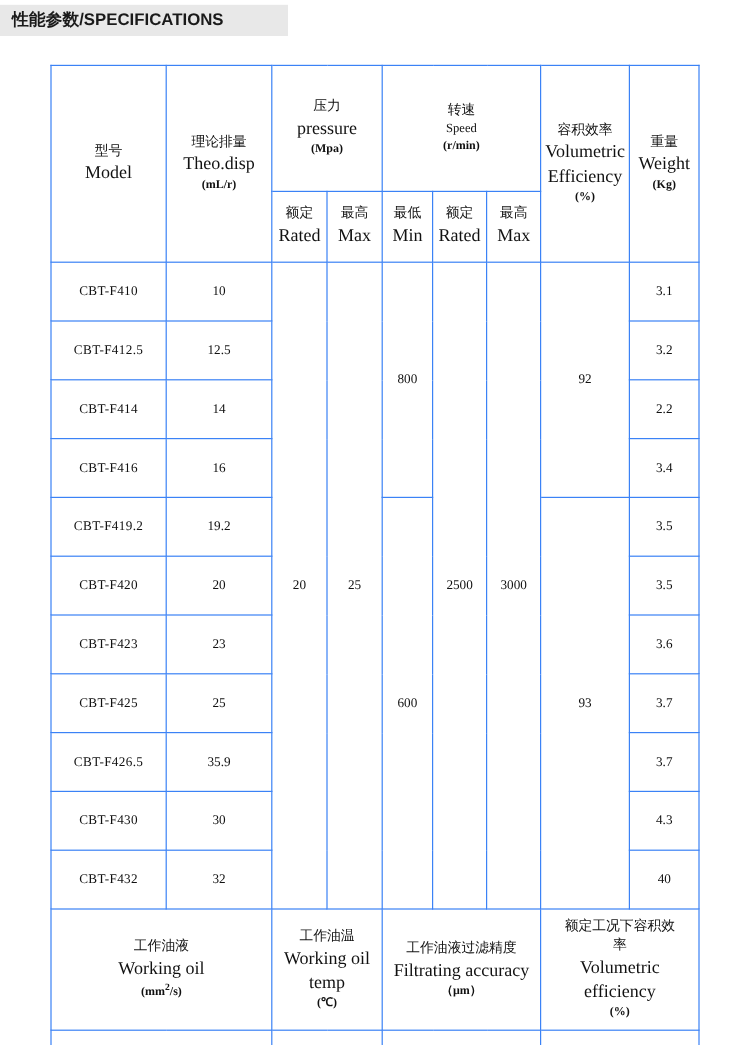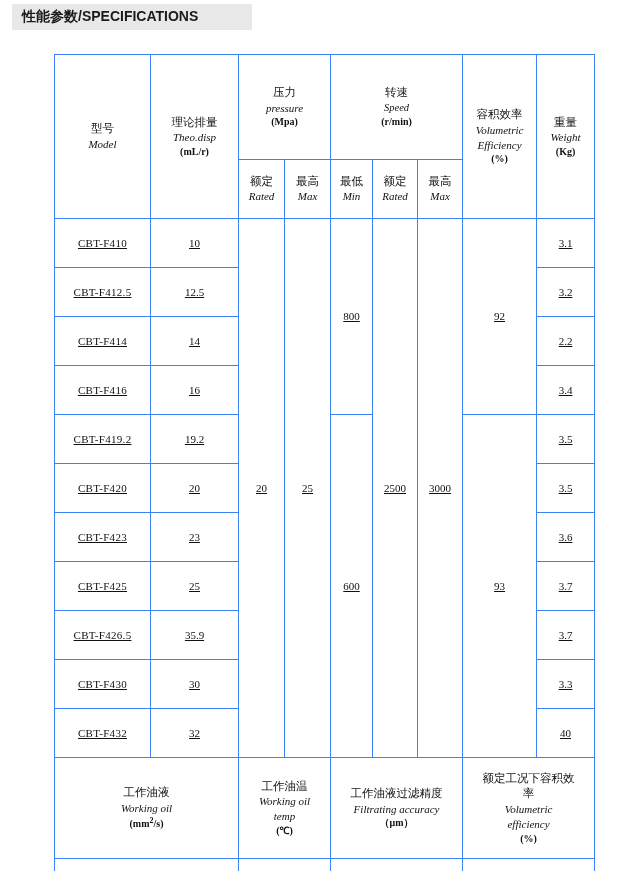--- a/index.html
+++ b/index.html
@@ -13,21 +13,20 @@
     font-family: "Liberation Serif", serif;
     color: #111111;
     position: relative;
     overflow: hidden;
   }
   .page {
     position: relative;
     width: 545px;
     height: 871px;
     box-sizing: border-box;
-    margin-left: 12px;
   }
   .title-bar {
     position: absolute;
     left: 0;
     top: 4px;
     width: 240px;
     height: 26px;
     background: #e8e8e8;
     display: flex;
     align-items: center;
@@ -59,46 +58,43 @@
     padding: 2px 1px;
     color: #111111;
   }
   .cn {
     font-family: "Liberation Sans", sans-serif;
     font-size: 11.5px;
     display: block;
   }
   .en {
     display: block;
-    font-size: 11px;
-    font-style: italic;
+    font-size: 15px;
   }
   .en-i {
     display: block;
     font-size: 10.5px;
-    font-style: italic;
   }
   .unit {
     display: block;
     font-size: 10px;
     font-weight: bold;
   }
   .hdr-main {
     height: 100px;
   }
   .hdr-sub {
     height: 54px;
   }
   .model-cell {
     font-size: 11.5px;
     letter-spacing: 0.3px;
   }
   .data-row td {
     height: 44px;
-    text-decoration: underline;
   }
   .bottom-head td {
     height: 96px;
   }
   .bottom-val td {
     height: 48px;
   }
   .sup {
     font-size: 8px;
     vertical-align: super;
@@ -241,21 +237,21 @@
 
     <tr class="data-row">
       <td class="model-cell">CBT-F426.5</td>
       <td>35.9</td>
       <td>3.7</td>
     </tr>
 
     <tr class="data-row">
       <td class="model-cell">CBT-F430</td>
       <td>30</td>
-      <td>3.3</td>
+      <td>4.3</td>
     </tr>
 
     <tr class="data-row">
       <td class="model-cell">CBT-F432</td>
       <td>32</td>
       <td>40</td>
     </tr>
 
     <tr class="bottom-head">
       <td colspan="2">

